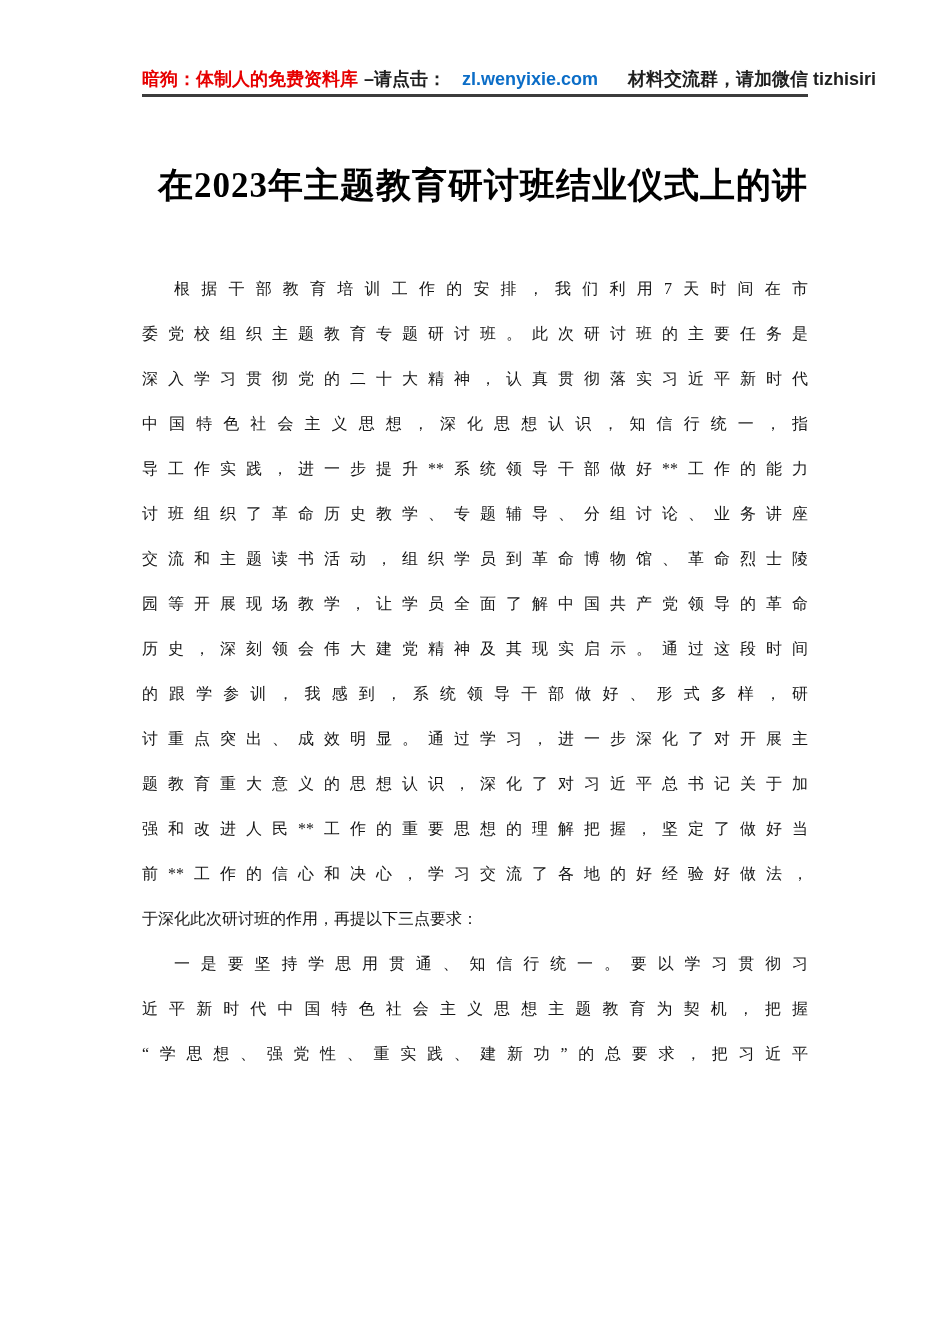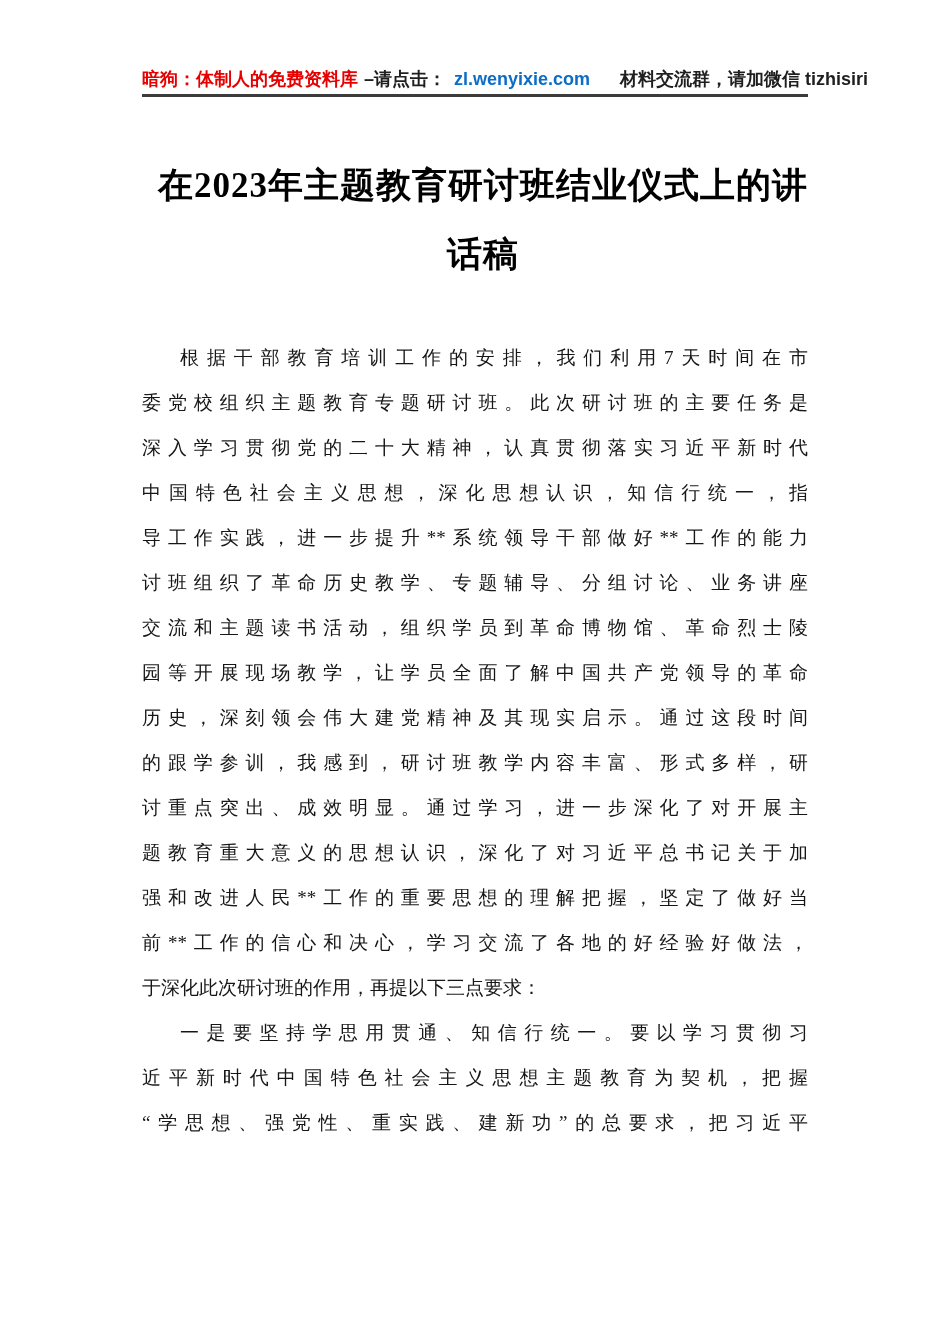--- a/index.html
+++ b/index.html
@@ -25,42 +25,42 @@
     border-bottom: 3px solid #3c3c3c;
     font-family: "Liberation Sans", sans-serif;
     font-size: 18px;
     font-weight: 600;
     white-space: nowrap;
     display: flex;
     align-items: baseline;
   }
   .banner .brand { color: #e60000; }
   .banner .click { color: #1f1f1f; margin-left: 6px; font-weight: 600; }
-  .banner .link  { color: #0b6dc7; margin-left: 8px; text-decoration: none; cursor: pointer; }
+  .banner .link  { color: #0b6dc7; margin-left: 16px; text-decoration: none; cursor: pointer; }
   .banner .note  { color: #1f1f1f; margin-left: 30px; }
 
   
   .doc { margin: 0 142px; }
 
   .title {
     margin: 54px 0 0 16px;
     font-family: "Liberation Serif", serif;
     font-weight: bold;
     font-size: 35px;
     line-height: 69px;
     letter-spacing: 1px;
     text-align: center;
     color: #000000;
   }
   .title .tl { display: block; }
 
   .body {
     margin-top: 46px;
     font-family: "Liberation Serif", serif;
-    font-size: 19px;
+    font-size: 16px;
     line-height: 45px;
     color: #161616;
   }
   .para { margin: 0; padding: 0; }
   .line {
     display: block;
     text-align: justify;
     text-align-last: justify;
   }
   .line.indent   { text-indent: 2em; }
@@ -75,36 +75,35 @@
     <span class="brand">暗狗：体制人的免费资料库</span>
     <span class="click">–请点击：</span>
     <a class="link">zl.wenyixie.com</a>
     <span class="note">材料交流群，请加微信 tizhisiri</span>
   </div>
 
   <div class="doc">
 
     <h1 class="title">
       <span class="tl">在2023年主题教育研讨班结业仪式上的讲</span>
-      <span class="tl">话稿</span>
     </h1>
 
     <div class="body">
 
       <p class="para">
         <span class="line indent">根据干部教育培训工作的安排，我们利用7天时间在市</span>
         <span class="line">委党校组织主题教育专题研讨班。此次研讨班的主要任务是</span>
         <span class="line">深入学习贯彻党的二十大精神，认真贯彻落实习近平新时代</span>
         <span class="line">中国特色社会主义思想，深化思想认识，知信行统一，指</span>
         <span class="line">导工作实践，进一步提升**系统领导干部做好**工作的能力</span>
         <span class="line">讨班组织了革命历史教学、专题辅导、分组讨论、业务讲座</span>
         <span class="line">交流和主题读书活动，组织学员到革命博物馆、革命烈士陵</span>
         <span class="line">园等开展现场教学，让学员全面了解中国共产党领导的革命</span>
         <span class="line">历史，深刻领会伟大建党精神及其现实启示。通过这段时间</span>
-        <span class="line">的跟学参训，我感到，研讨班教学内容丰富、形式多样，研</span>
+        <span class="line">的跟学参训，我感到，系统领导干部做好、形式多样，研</span>
         <span class="line">讨重点突出、成效明显。通过学习，进一步深化了对开展主</span>
         <span class="line">题教育重大意义的思想认识，深化了对习近平总书记关于加</span>
         <span class="line">强和改进人民**工作的重要思想的理解把握，坚定了做好当</span>
         <span class="line">前**工作的信心和决心，学习交流了各地的好经验好做法，</span>
         <span class="line para-end">于深化此次研讨班的作用，再提以下三点要求：</span>
       </p>
 
       <p class="para">
         <span class="line indent">一是要坚持学思用贯通、知信行统一。要以学习贯彻习</span>
         <span class="line">近平新时代中国特色社会主义思想主题教育为契机，把握</span>

